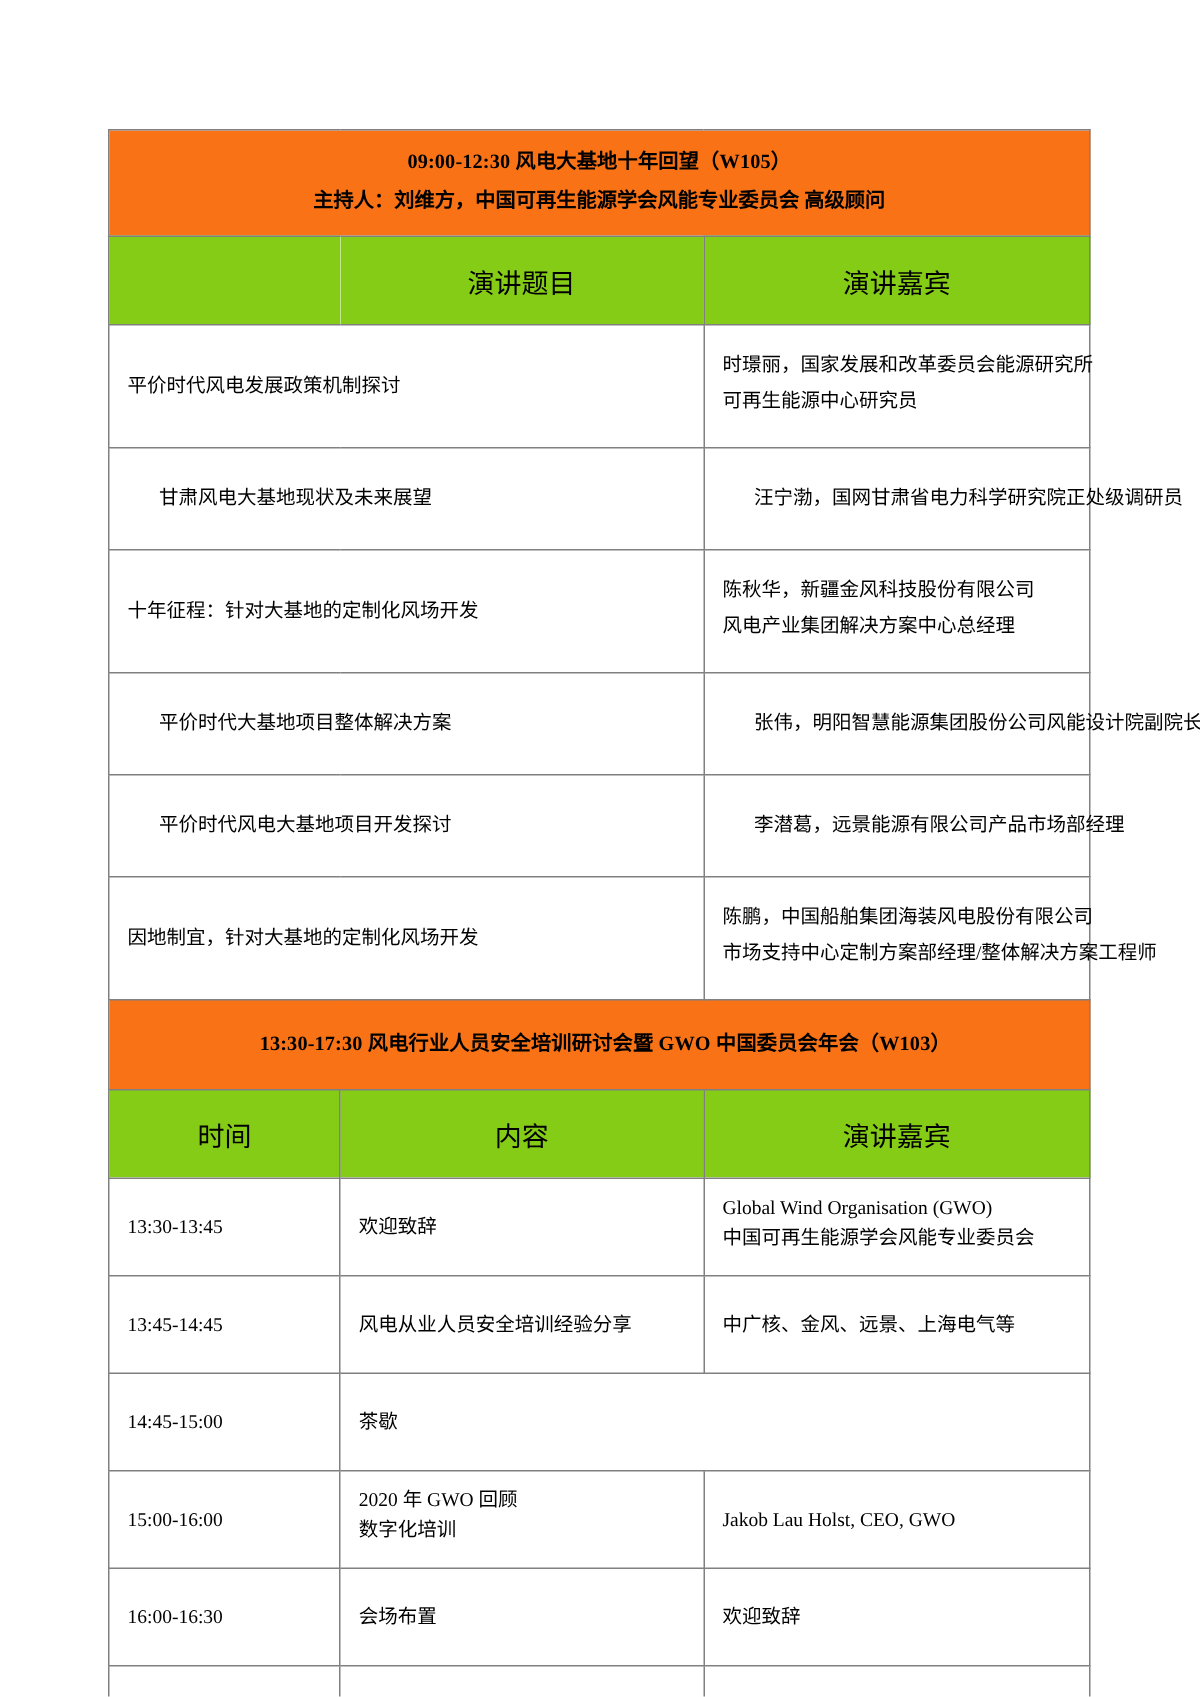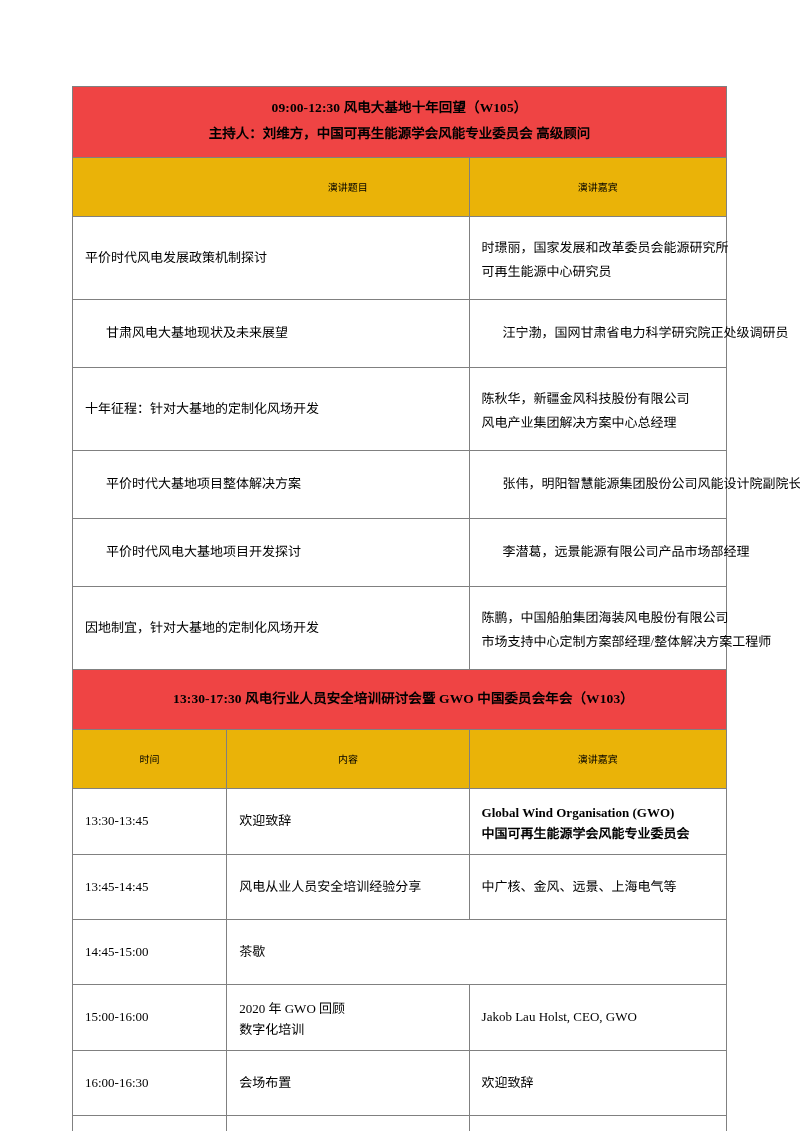--- a/index.html
+++ b/index.html
@@ -32,53 +32,53 @@
   }
 
   .agenda-table td {
     border: 1px solid #808080;
     padding: 0;
     vertical-align: middle;
   }
 
   
   .section-header td {
-    background: #ef4444;
+    background: #f97316;
     text-align: center;
     font-weight: bold;
     font-size: 13.5px;
     line-height: 1.95;
     padding: 8px 10px 9px 10px;
   }
   .section-header .sh-line {
     display: block;
     white-space: nowrap;
   }
   .section-header .sh-line.title {
     letter-spacing: 0.1px;
   }
 
   
   .col-header td {
-    background: #eab308;
+    background: #84cc16;
     text-align: center;
-    font-size: 10px;
+    font-size: 18px;
     height: 46px;
     padding: 6px 8px;
   }
 
   
   .body-row td {
     background: #ffffff;
     font-size: 13px;
     line-height: 1.85;
     padding: 9px 11px 9px 12px;
   }
   .body-row td.cell-multiline {
-    padding-top: 12px;
+    padding-top: 2px;
     padding-bottom: 7px;
   }
   .cell-line {
     display: block;
     white-space: nowrap;
   }
   .cell-center {
     text-align: left;
   }
   .cell-left {
@@ -199,21 +199,21 @@
         </td>
       </tr>
 
       <tr class="body-row row-s2">
         <td class="cell-center">
           <span class="cell-line">13:30-13:45</span>
         </td>
         <td class="cell-left">
           <span class="cell-line">欢迎致辞</span>
         </td>
-        <td class="cell-left cell-multiline" style="line-height:1.6;font-weight:bold;">
+        <td class="cell-left cell-multiline" style="line-height:1.6;">
           <span class="cell-line">Global Wind Organisation (GWO)</span>
           <span class="cell-line">中国可再生能源学会风能专业委员会</span>
         </td>
       </tr>
 
       <tr class="body-row row-s2">
         <td class="cell-center">
           <span class="cell-line">13:45-14:45</span>
         </td>
         <td class="cell-left">

